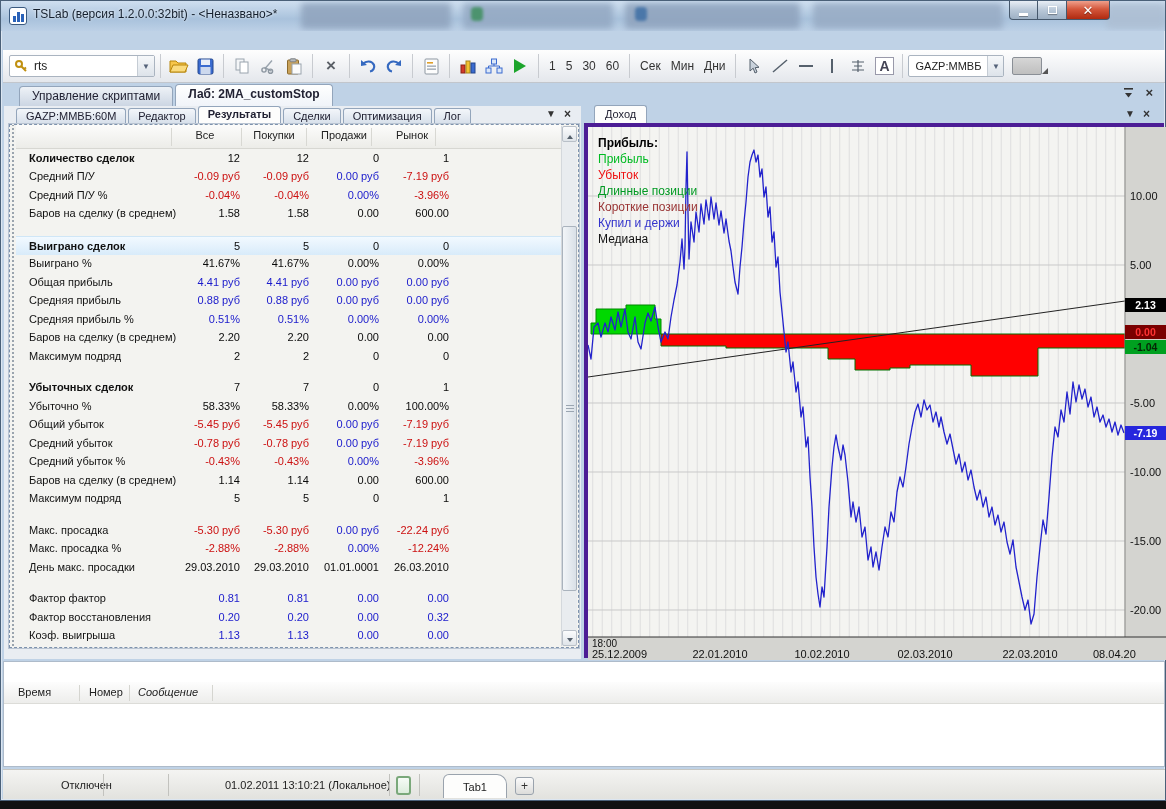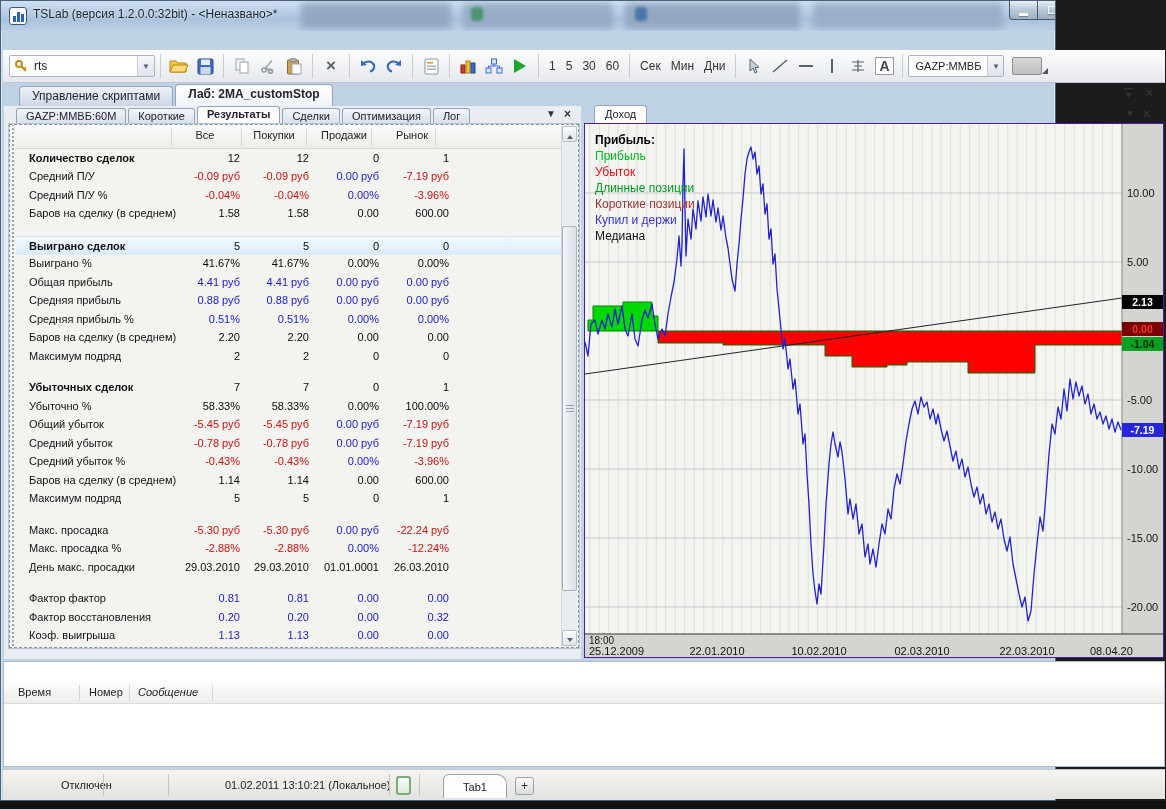--- a/index.html
+++ b/index.html
@@ -1,18 +1,18 @@
 <!DOCTYPE html>
 <html><head>
 <meta charset="utf-8">
 <style>
   html,body{margin:0;padding:0;background:#333;}
   *{box-sizing:border-box;font-family:"Liberation Sans","DejaVu Sans",sans-serif;}
   .screen{position:relative;width:1166px;height:809px;background:#1c1c1c;overflow:hidden;}
-  .window{position:absolute;left:0;top:0;width:1056px;height:801px;background:#bfd2e6;
+  .window{position:absolute;left:0;top:0;width:1166px;height:801px;background:#bfd2e6;
           border:1px solid #4a6078;box-shadow:inset 0 0 0 1px rgba(255,255,255,.45);}
   
   .titlebar{position:absolute;left:0;top:0;width:100%;height:30px;
             background:linear-gradient(#cfdff0,#a9c2dc 60%,#bcd0e6);overflow:hidden;}
   .blur-blob{position:absolute;top:2px;height:26px;border-radius:4px;filter:blur(3px);opacity:.85;}
   .app-icon{position:absolute;left:8px;top:6px;width:18px;height:18px;background:#fff;border:1px solid #3a5a80;border-radius:3px;}
   .app-icon i{position:absolute;bottom:2px;background:#2a62b8;width:3px;}
   .title-text{position:absolute;left:32px;top:6px;font-size:12px;color:#15202e;text-shadow:0 0 3px rgba(255,255,255,.9);white-space:nowrap;}
   .winbtns{position:absolute;left:1008px;top:0;height:19px;display:flex;}
   .winbtn{height:19px;border:1px solid #46586c;border-top:none;display:flex;align-items:center;justify-content:center;
@@ -72,21 +72,21 @@
   .c-k{color:#0a0a0a;} .c-r{color:#cc1111;} .c-b{color:#1a1acc;}
   
   .vscroll{position:absolute;right:1px;top:1px;width:16px;bottom:1px;background:#e9ecef;border-left:1px solid #d4d8dc;}
   .sbtn{position:absolute;left:0;width:15px;height:16px;background:linear-gradient(#fbfcfd,#dfe4e9);border:1px solid #b9c0c8;border-radius:2px;}
   .sbtn .tri{position:absolute;left:4px;border:3.5px solid transparent;}
   .sthumb{position:absolute;left:0;width:15px;background:linear-gradient(90deg,#f2f5f8,#d9e0e7);border:1px solid #aab3bd;border-radius:2px;}
   .sthumb .gl{position:absolute;left:3px;width:8px;height:1px;background:#9aa5b1;}
   .dock-right{position:absolute;left:583px;top:104px;width:580px;height:554px;}
   .rtab{position:absolute;left:10px;top:0;height:18px;padding:2px 10px 0;font-size:11px;color:#223;
         border:1px solid #93a5bb;border-bottom:none;border-radius:3px 3px 0 0;background:#fdfdfc;}
-  .chart-frame{position:absolute;left:0;top:18px;width:580px;height:535px;border:1px solid #4c1d95;background:#f4f4f1;}
+  .chart-frame{position:absolute;left:0;top:18px;width:580px;height:535px;border:4px solid #4c1d95;background:#f4f4f1;}
   
   .messages{position:absolute;left:2px;top:660px;width:1162px;height:106px;background:#fff;border:1px solid #aebbca;}
   .msg-head{position:absolute;left:0;top:0;width:100%;height:20px;background:linear-gradient(#f5f9fd,#d8e4f1);
             border-bottom:1px solid #c2cedd;font-size:11px;color:#111;padding:3px 0 0 8px;}
   .msg-cols{position:absolute;left:0;top:20px;width:100%;height:22px;background:linear-gradient(#fdfdfd,#ededeb);
             border-bottom:1px solid #dcdcd8;}
   .msg-col{position:absolute;top:4px;font-size:11px;color:#222;}
   .msg-sep{position:absolute;top:3px;width:1px;height:16px;background:#d5d5d0;}
   
   .statusbar{position:absolute;left:2px;top:768px;width:1162px;height:30px;background:linear-gradient(#f4f4f2,#e2e2de);
@@ -283,21 +283,21 @@
           <rect x="2" y="1" width="9" height="1.6" fill="#333"></rect>
           <path d="M3 6 L10 6 L6.5 10.5 Z" fill="#333"></path>
         </svg>
         <span style="font-size:13px;font-weight:bold;color:#333;line-height:12px;">×</span>
       </div>
     </div>
 
     <div class="dock-left">
       <div class="subtabs" id="subtabs">
           <div class="stab">GAZP:ММВБ:60М</div>
-          <div class="stab">Короткие</div>
+          <div class="stab">Редактор</div>
           <div class="stab active">Результаты</div>
           <div class="stab">Сделки</div>
           <div class="stab">Оптимизация</div>
           <div class="stab">Лог</div>
         </div>
       <div class="caption-btns" style="right:10px;top:3px;">
         <span class="cap-ico">▼</span>
         <span class="cap-ico" style="font-size:12px;font-weight:bold;">×</span>
       </div>
       <div class="grid">

